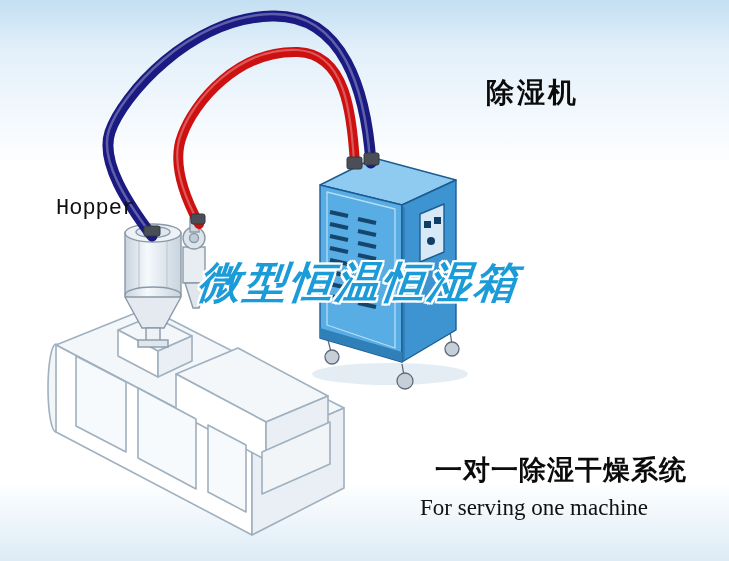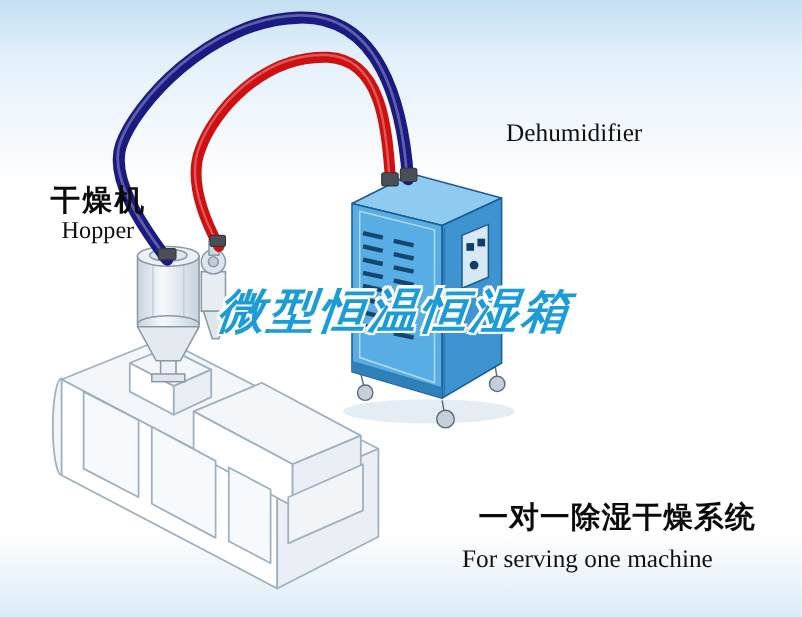--- a/index.html
+++ b/index.html
@@ -5,21 +5,21 @@
   html,body { margin:0; padding:0; background:#ffffff; }
   .canvas {
     position:relative; width:729px; height:561px; overflow:hidden;
     background: linear-gradient(180deg, #c3dff2 0%, #e3f0fa 9%, #ffffff 30%, #ffffff 86%, #dcebf6 100%);
     font-family:"Liberation Sans", sans-serif;
   }
   svg.diagram { position:absolute; left:0; top:0; }
   .lbl-zh { position:absolute; font-weight:700; color:#0b0b0b; white-space:nowrap; }
   .lbl-en { position:absolute; font-family:"Liberation Serif", serif; color:#101010; white-space:nowrap; }
   #lbl-hopper-zh { left:46px; top:164px; font-size:27px; letter-spacing:2px; }
-  #lbl-hopper-en { left:56px; top:196px; font-size:22px; }
+  #lbl-hopper-en { left:56px; top:196px; font-size:22px;font-family:Liberation Mono, monospace; }
   #lbl-dehu-zh   { left:486px; top:74px;  font-size:28px; letter-spacing:3px; }
   #lbl-dehu-en   { left:460px; top:108px; font-size:23px; }
   #lbl-sys-zh    { left:406px; top:452px; font-size:27px; letter-spacing:1px;margin-left:29px; }
   #lbl-sys-en    { left:420px; top:495px; font-size:23px; }
   .watermark {
     position:absolute; left:198px; top:254px;
     font-size:43px; font-weight:700; font-style:italic;
     color:#1b9cd8; letter-spacing:3px; white-space:nowrap;
     transform: skewX(-6deg);
     text-shadow:
@@ -138,23 +138,22 @@
     <path d="M 199 224 C 184 196, 172 162, 182 136 C 194 102, 238 50, 298 52 C 346 54, 352 114, 355 164" fill="none" stroke="#ffffff" stroke-width="2.2" stroke-linecap="round" opacity="0.3" transform="translate(-1,-2)"></path>
 
     <g fill="#4a4f57" stroke="#33373d" stroke-width="1">
       <rect x="347" y="157" width="15" height="12" rx="2"></rect>
       <rect x="364" y="153" width="15" height="12" rx="2"></rect>
       <rect x="144" y="226" width="16" height="10" rx="2"></rect>
       <rect x="191" y="214" width="14" height="10" rx="2"></rect>
     </g>
   </svg>
 
-  <div id="lbl-hopper-zh" class="lbl-zh">干燥机</div>
   <div id="lbl-hopper-en" class="lbl-en">Hopper</div>
 
-  <div id="lbl-dehu-en" class="lbl-en">Dehumidifier</div>
+  <div id="lbl-dehu-zh" class="lbl-zh">除湿机</div>
 
   <div class="watermark">微型恒温恒湿箱</div>
 
   <div id="lbl-sys-zh" class="lbl-zh">一对一除湿干燥系统</div>
   <div id="lbl-sys-en" class="lbl-en">For serving one machine</div>
 
 </div>
 
 </body></html>

